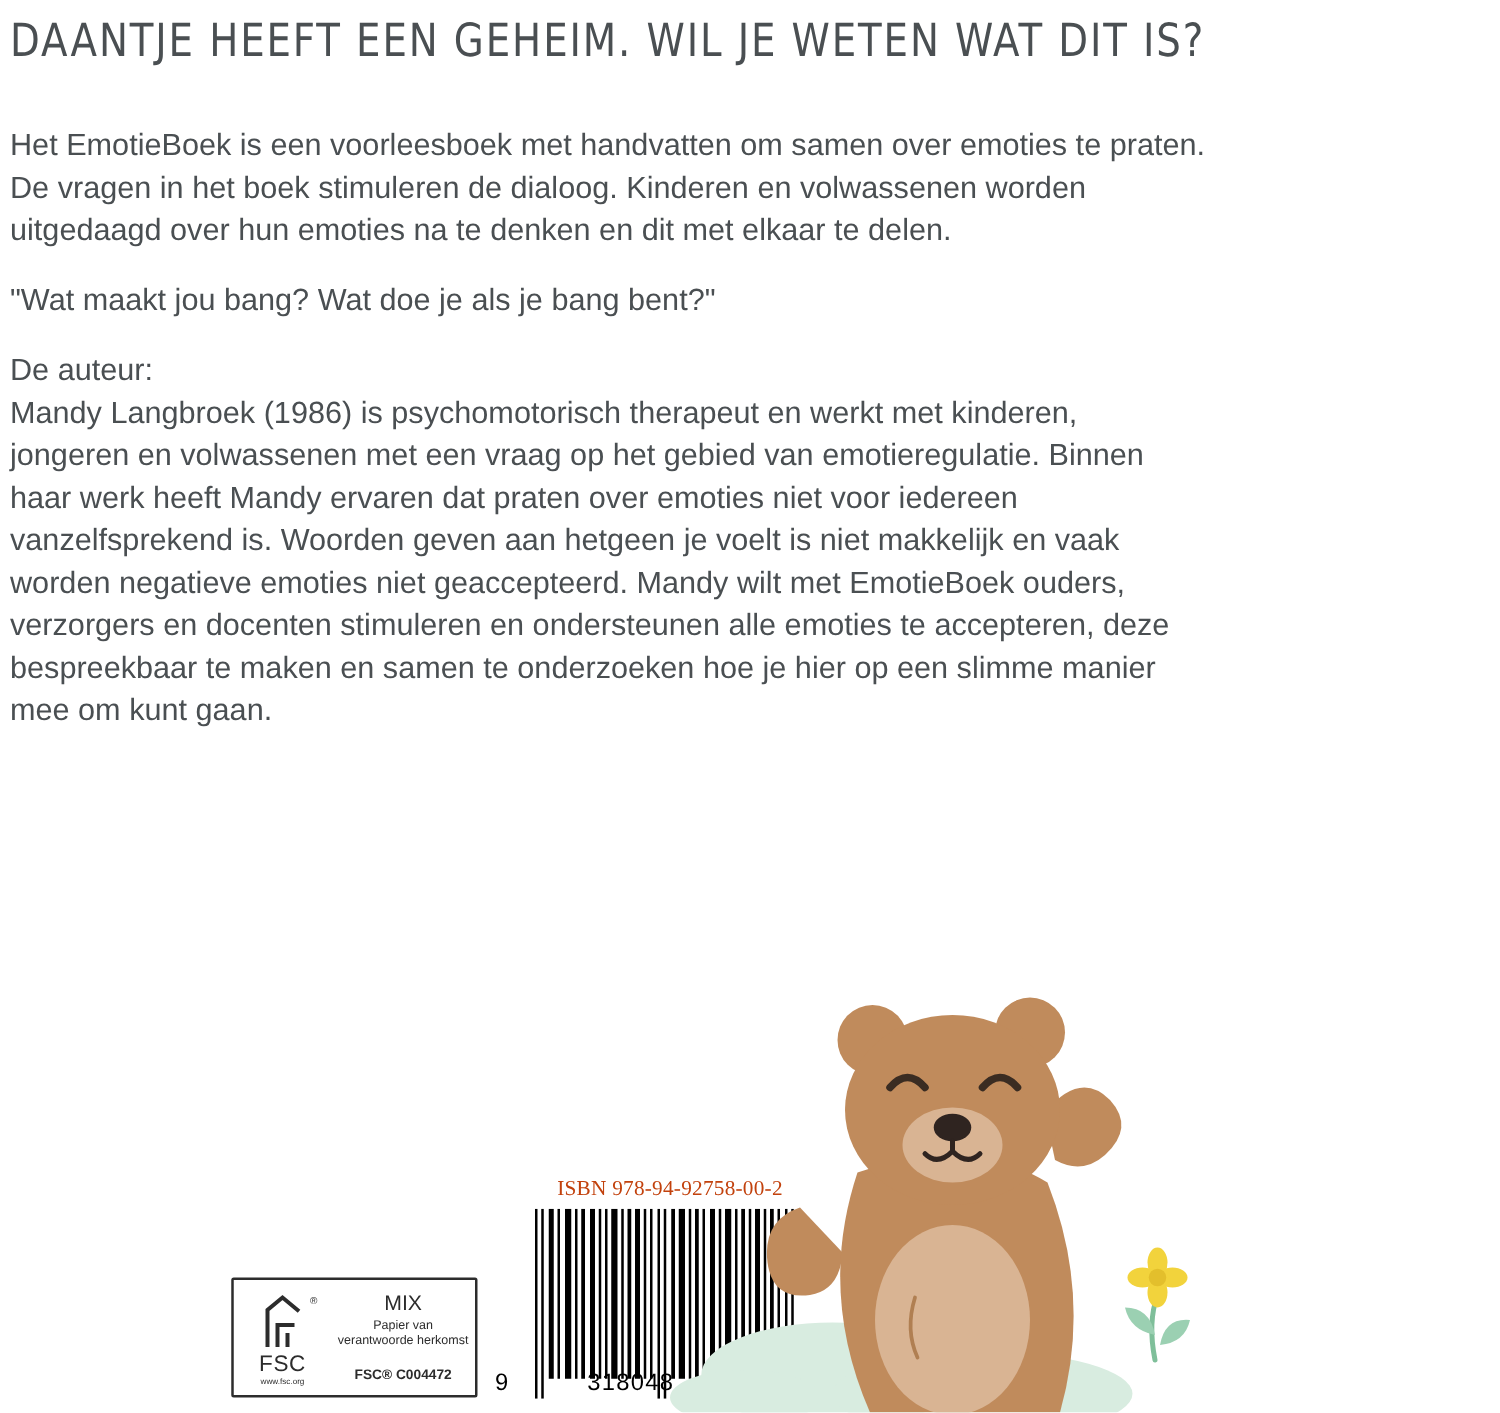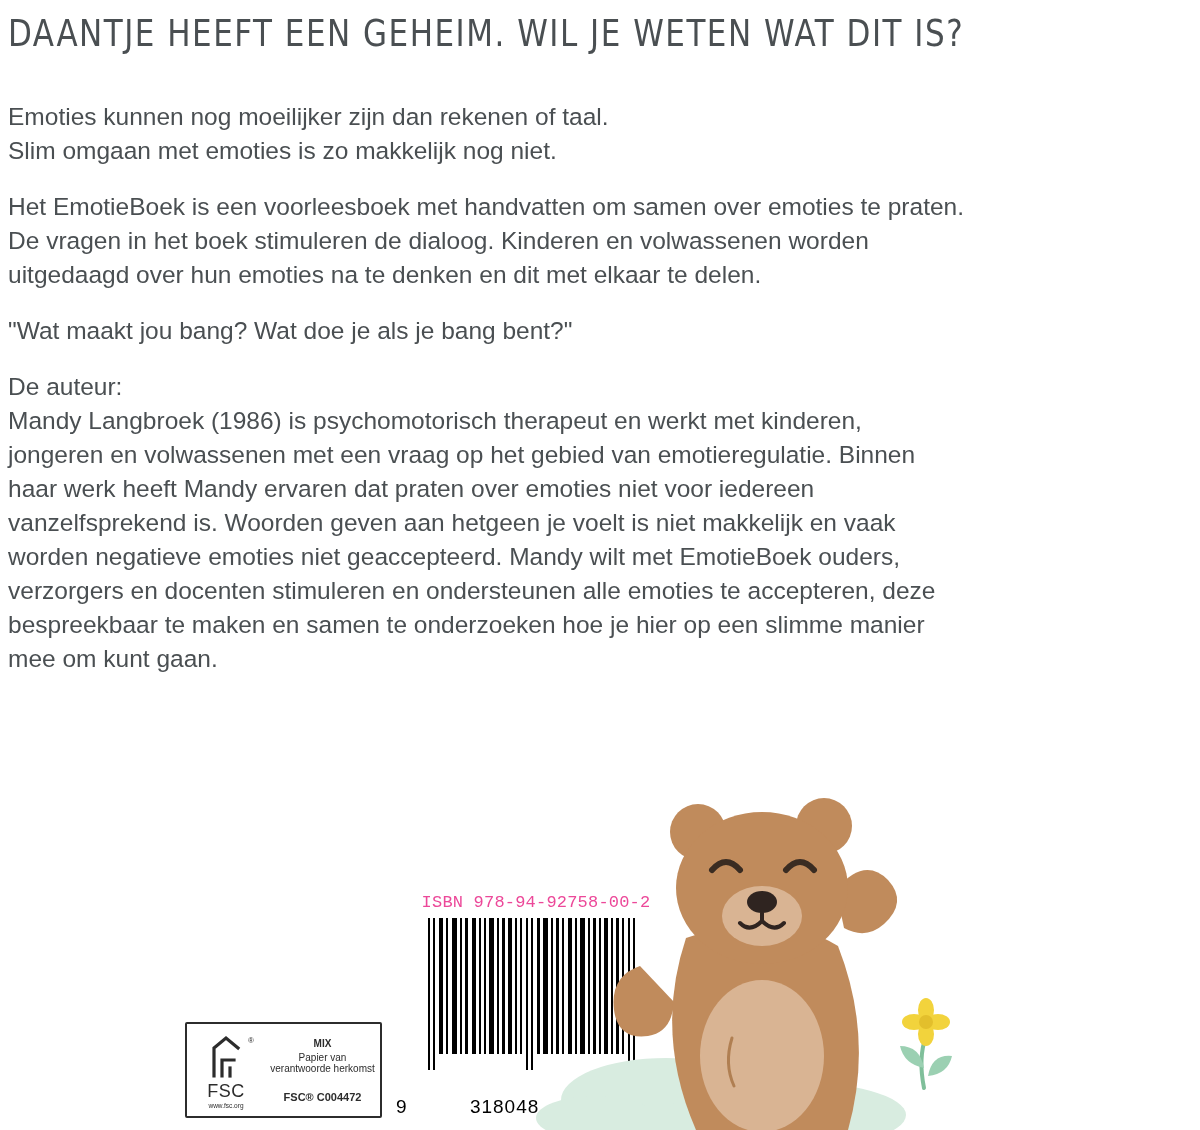--- a/index.html
+++ b/index.html
@@ -57,24 +57,25 @@
   
   .isbn-block {
     position: absolute;
     left: 406px;
     top: 893px;
     width: 260px;
     text-align: center;
   }
   .isbn-text {
     font-size: 17px;
-    color: #ec4899;
+    color: #c2410c;
     letter-spacing: 0.2px;
     margin-bottom: 6px;
-    font-family: Liberation Mono, monospace;
+    font-family: Liberation Serif, serif;
+    margin-top: 48px;
   }
   .barcode {
     height: 152px;
     width: 228px;
     margin: 0 auto;
     display: block;
   }
   .barcode-digits {
     position: absolute;
     left: 396px;
@@ -138,22 +139,22 @@
   .fsc-right {
     flex: 1;
     display: flex;
     flex-direction: column;
     align-items: center;
     justify-content: center;
     text-align: center;
     padding: 2px 4px;
   }
   .fsc-mix {
-    font-size: 10px;
-    font-weight: bold;
+    font-size: 17px;
+    font-weight: normal;
     color: #2c2c2c;
     line-height: 1.1;
   }
   .fsc-desc {
     font-size: 10px;
     color: #2c2c2c;
     line-height: 1.15;
     margin-top: 3px;
     white-space: pre-line;
   }
@@ -175,22 +176,20 @@
   }
 </style>
 </head>
 <body>
 
 <div class="page">
 
   <div class="headline">DAANTJE HEEFT EEN GEHEIM. WIL JE WETEN WAT DIT IS?</div>
 
   <div class="body-copy">
-    <p class="para">Emoties kunnen nog moeilijker zijn dan rekenen of taal.
-Slim omgaan met emoties is zo makkelijk nog niet.</p>
     <p class="para">Het EmotieBoek is een voorleesboek met handvatten om samen over emoties te praten.
 De vragen in het boek stimuleren de dialoog. Kinderen en volwassenen worden
 uitgedaagd over hun emoties na te denken en dit met elkaar te delen.</p>
     <p class="para">"Wat maakt jou bang? Wat doe je als je bang bent?"</p>
     <p class="para">De auteur:
 Mandy Langbroek (1986) is psychomotorisch therapeut en werkt met kinderen,
 jongeren en volwassenen met een vraag op het gebied van emotieregulatie. Binnen
 haar werk heeft Mandy ervaren dat praten over emoties niet voor iedereen
 vanzelfsprekend is. Woorden geven aan hetgeen je voelt is niet makkelijk en vaak
 worden negatieve emoties niet geaccepteerd. Mandy wilt met EmotieBoek ouders,

